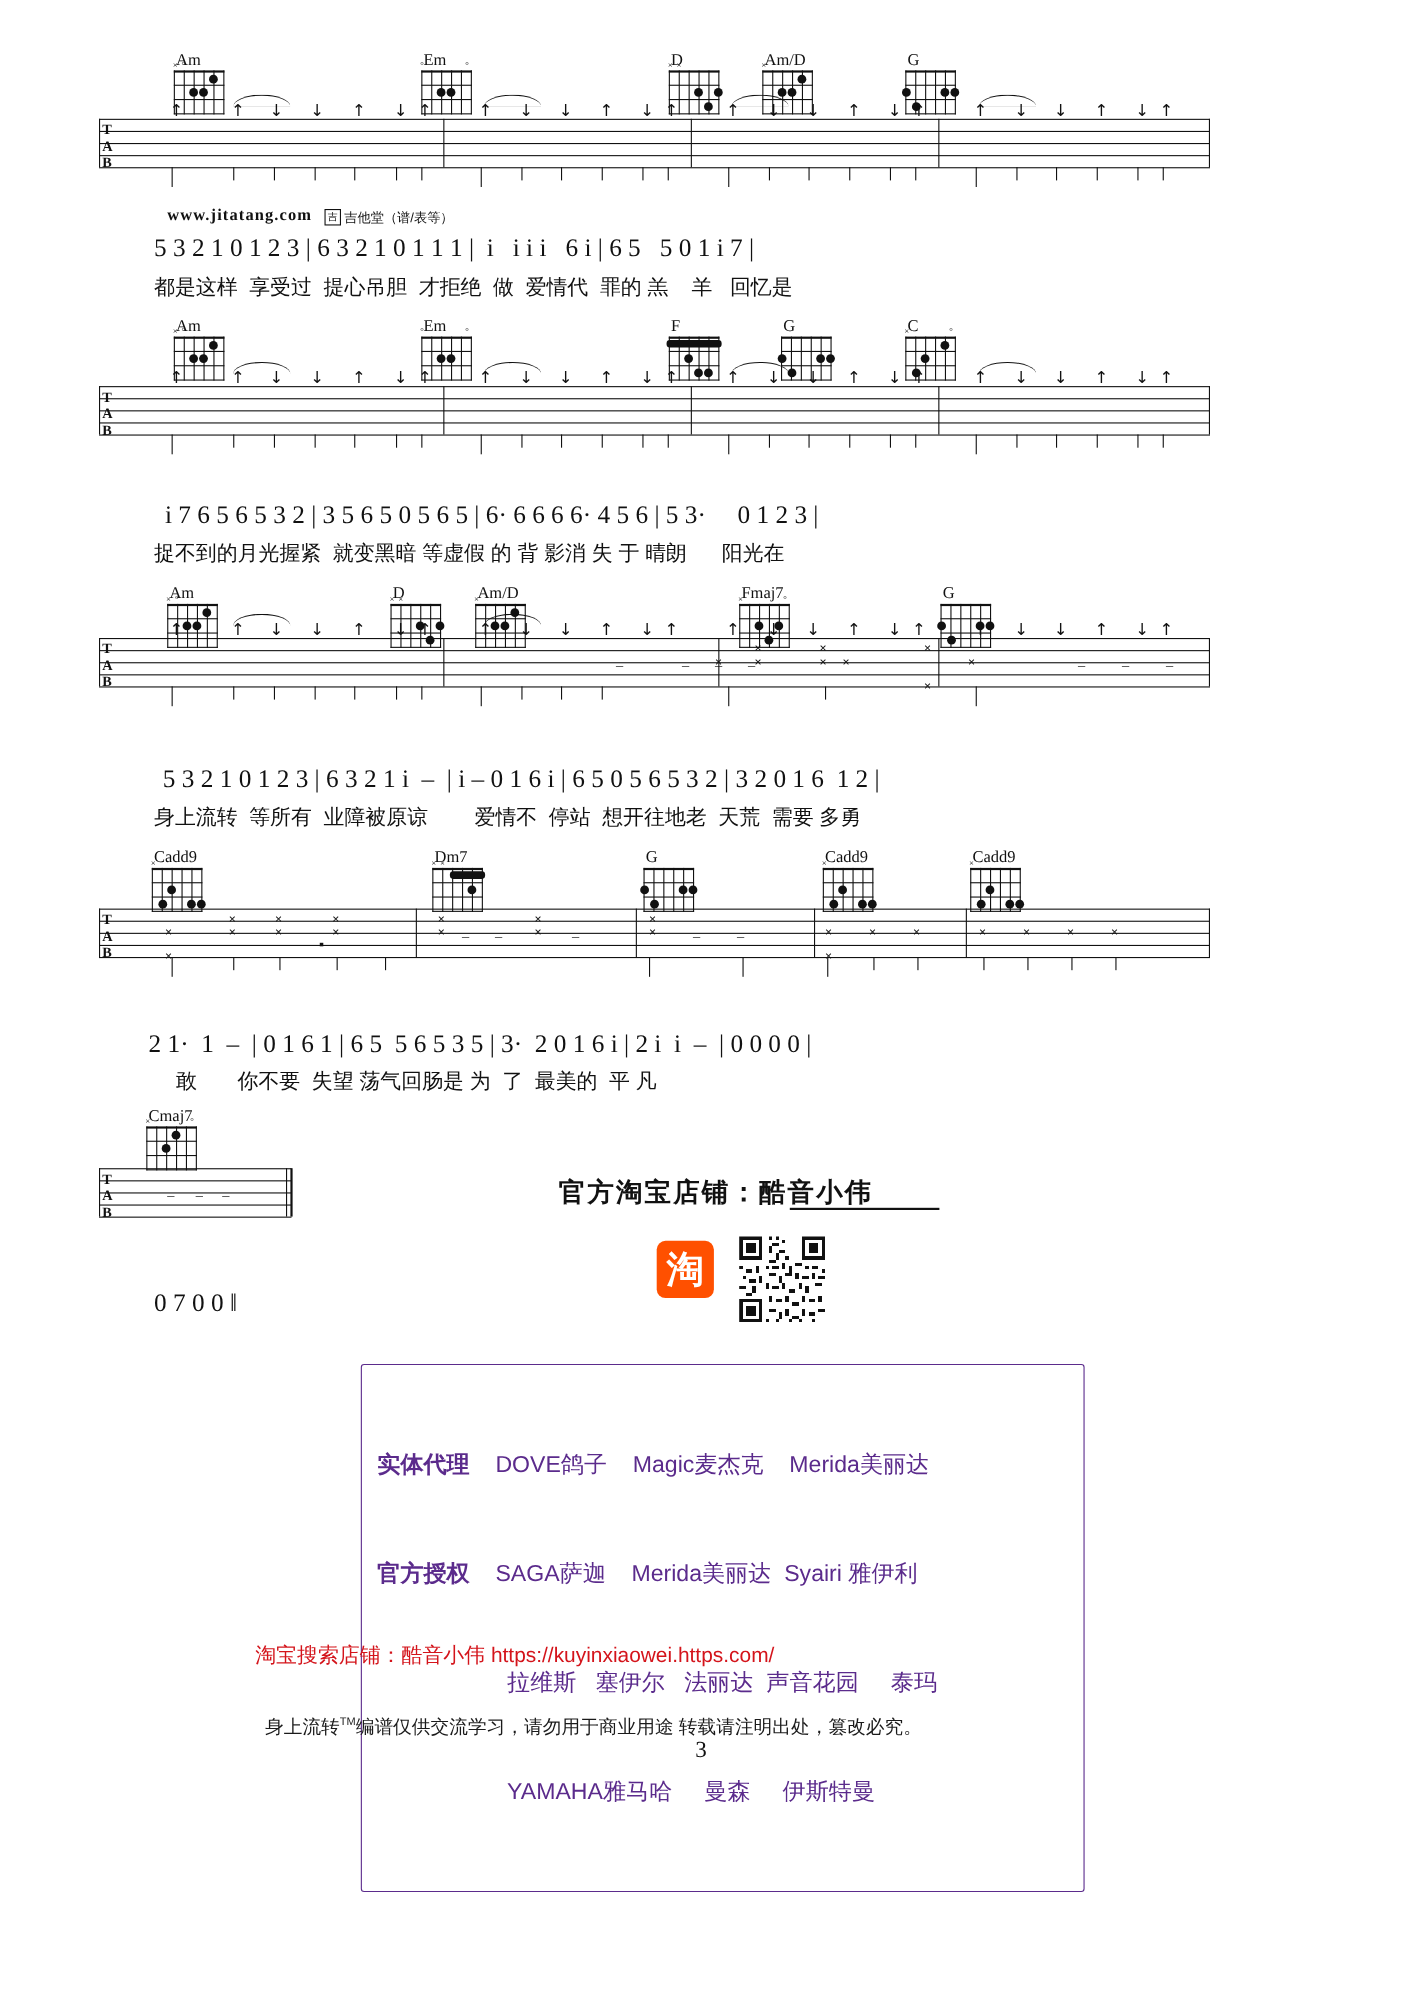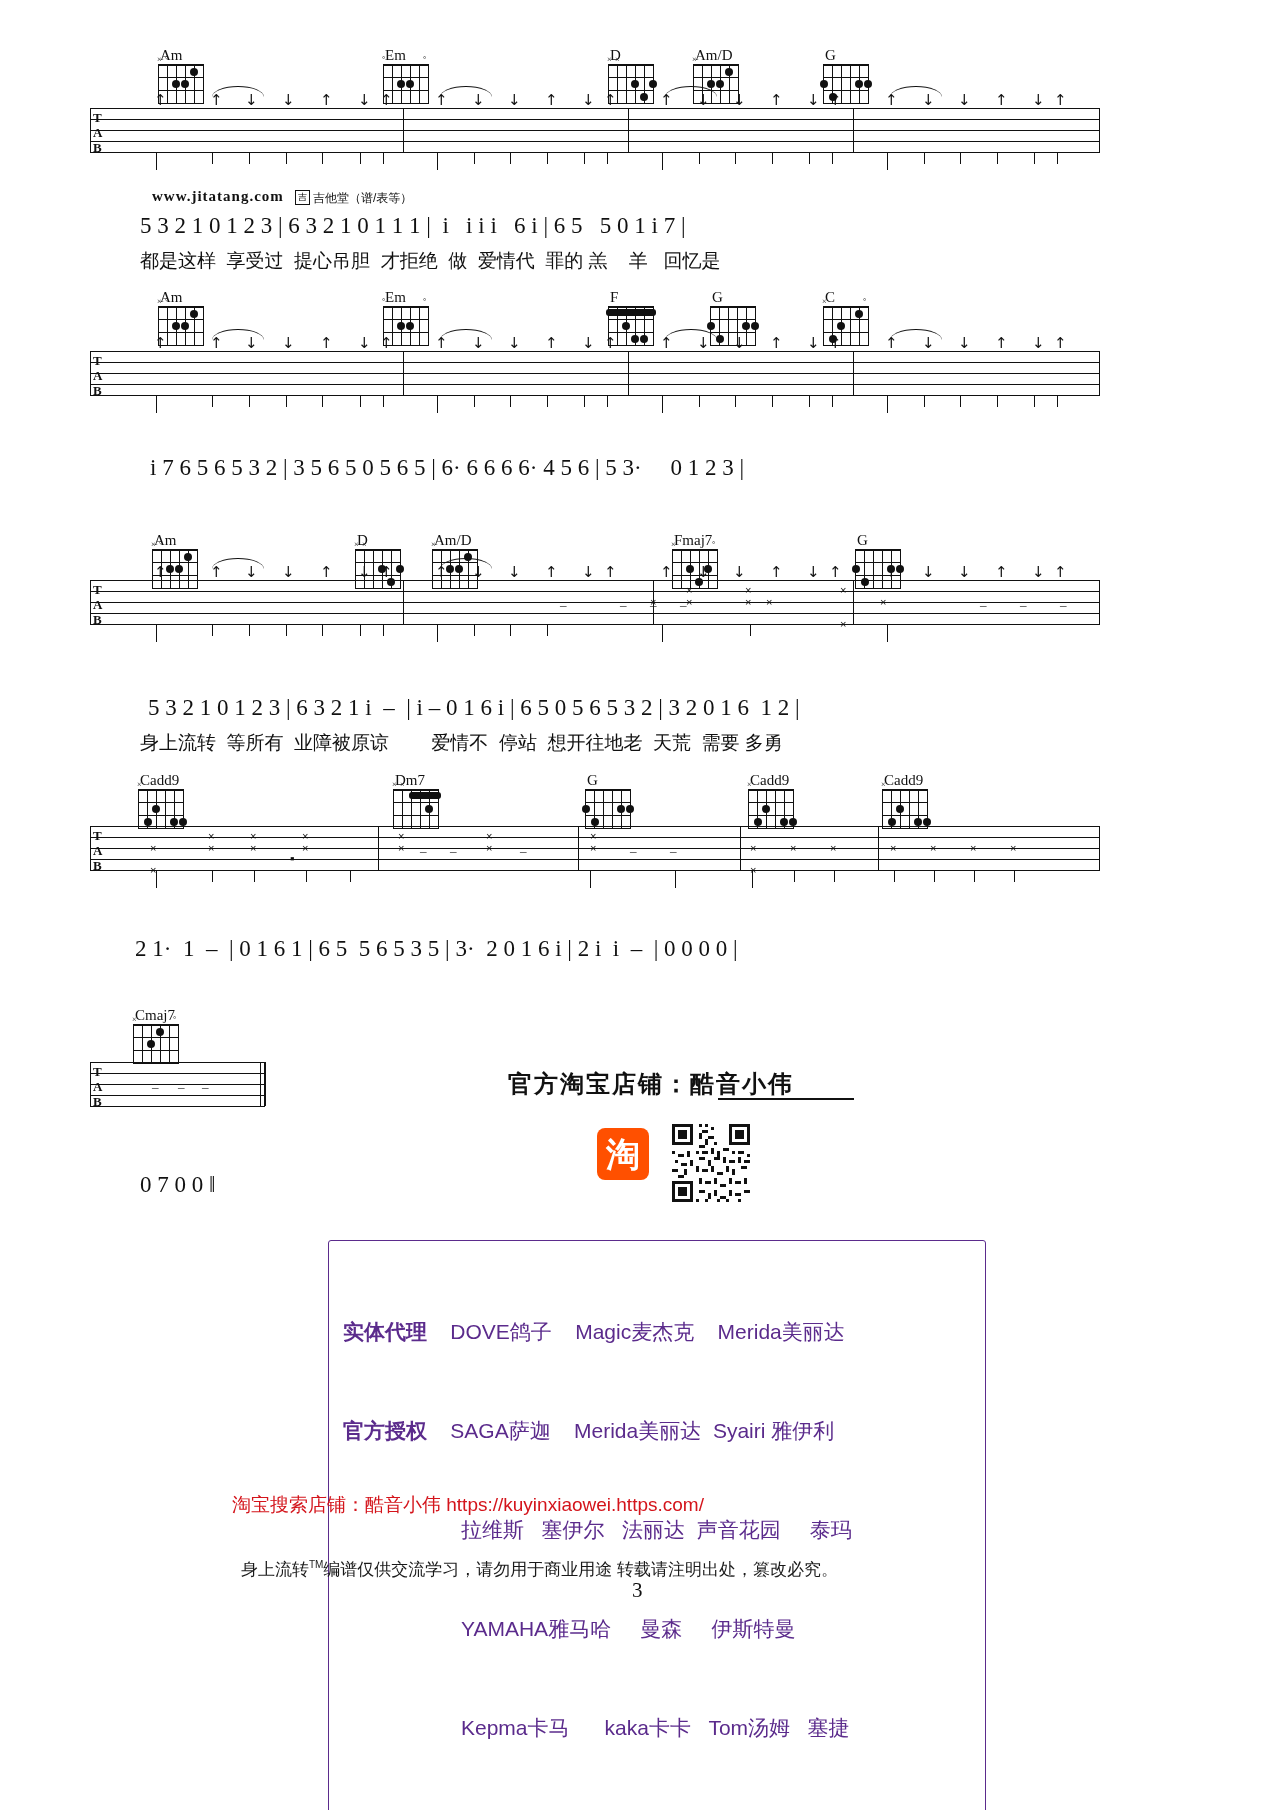--- a/index.html
+++ b/index.html
@@ -432,20 +432,21 @@
     <div class="stem" style="left:742px;top:44px;height:12px;"></div>
     <div class="stem" style="left:797px;top:44px;height:18px;"></div>
     <div class="stem" style="left:834px;top:44px;height:12px;"></div>
     <div class="stem" style="left:870px;top:44px;height:12px;"></div>
     <div class="stem" style="left:907px;top:44px;height:12px;"></div>
     <div class="stem" style="left:944px;top:44px;height:12px;"></div>
     <div class="stem" style="left:967px;top:44px;height:12px;"></div>
   </div>
 
   <div class="numline" style="left:150px;top:455px;">i 7 6 5 6 5 3 2 | 3 5 6 5 0 5 6 5 | 6· 6 6 6 6· 4 5 6 | 5 3·     0 1 2 3 |</div>
+  <div class="lyricline" style="left:140px;top:490px;">捉不到的月光握紧  就变黑暗 等虚假 的 背 影消 失 于 晴朗      阳光在</div>
 
   <div class="chord" style="left:152px;top:533px;">
     <div class="cname">Am</div>
     <div class="grid">
       <div class="nut"></div>
       <div class="vline" style="left:0;"></div>
         <div class="vline" style="left:9px;"></div>
       <div class="vline" style="left:18px;"></div>
         <div class="vline" style="left:27px;"></div>
       <div class="vline" style="left:36px;"></div>
@@ -767,20 +768,21 @@
     <div class="stem" style="left:662px;top:44px;height:18px;"></div>
     <div class="stem" style="left:704px;top:44px;height:12px;"></div>
     <div class="stem" style="left:744px;top:44px;height:12px;"></div>
     <div class="stem" style="left:804px;top:44px;height:12px;"></div>
     <div class="stem" style="left:844px;top:44px;height:12px;"></div>
     <div class="stem" style="left:884px;top:44px;height:12px;"></div>
     <div class="stem" style="left:924px;top:44px;height:12px;"></div>
   </div>
 
   <div class="numline" style="left:135px;top:936px;">2 1·  1  –  | 0 1 6 1 | 6 5  5 6 5 3 5 | 3·  2 0 1 6 i | 2 i  i  –  | 0 0 0 0 |</div>
+  <div class="lyricline" style="left:160px;top:970px;">敢       你不要  失望 荡气回肠是 为  了  最美的  平 凡</div>
 
   <div class="chord" style="left:133px;top:1008px;width:70px;">
     <div class="cname">Cmaj7</div>
     <div class="grid">
       <div class="nut"></div>
       <div class="vline" style="left:0;"></div>
         <div class="vline" style="left:9px;"></div>
       <div class="vline" style="left:18px;"></div>
         <div class="vline" style="left:27px;"></div>
       <div class="vline" style="left:36px;"></div>
@@ -893,21 +895,20 @@
           <rect x="22" y="25" width="1" height="1"></rect>
       </g>
     </svg>
   </div>
 
   <div class="agentbox" style="left:328px;top:1240px;width:628px;">
     <div><b>实体代理</b>    <span>DOVE鸽子    Magic麦杰克    Merida美丽达</span></div>
     <div><b>官方授权</b>    <span>SAGA萨迦    Merida美丽达  Syairi 雅伊利</span></div>
     <div style="padding-left:118px;"><span>拉维斯   塞伊尔   法丽达  声音花园     泰玛</span></div>
     <div style="padding-left:118px;"><span>YAMAHA雅马哈     曼森     伊斯特曼</span></div>
-    <div style="padding-left:118px;"><span>Kepma卡马      kaka卡卡   Tom汤姆   塞捷</span></div>
   </div>
 
   <div class="redline" style="left:232px;top:1492px;">淘宝搜索店铺：酷音小伟 https://kuyinxiaowei.https.com/</div>
   <div class="grayline" style="left:222px;top:1538px;">
     <span>身上流转</span><sup>TM</sup><span>编谱仅供交流学习，请勿用于商业用途 转载请注明出处，篡改必究。</span>
   </div>
   <div class="pageno" style="left:632px;top:1578px;">3</div>
 
 </div>
 

